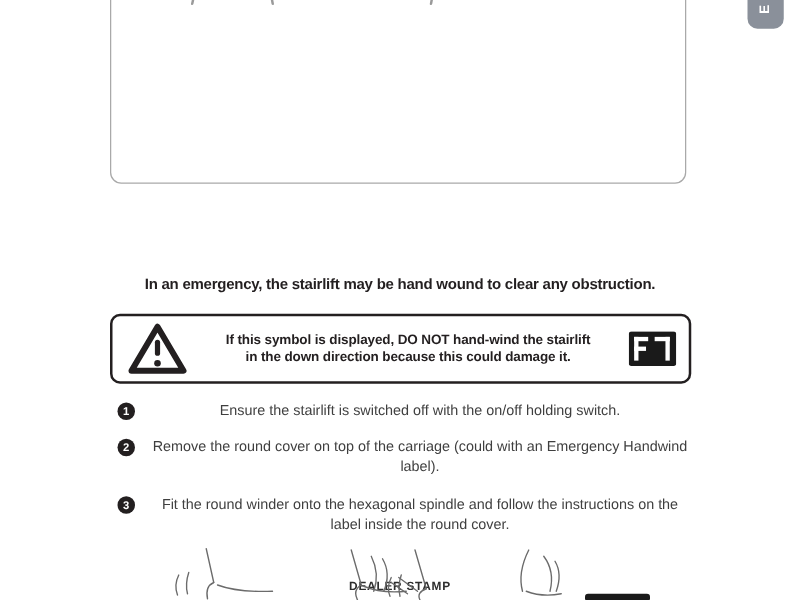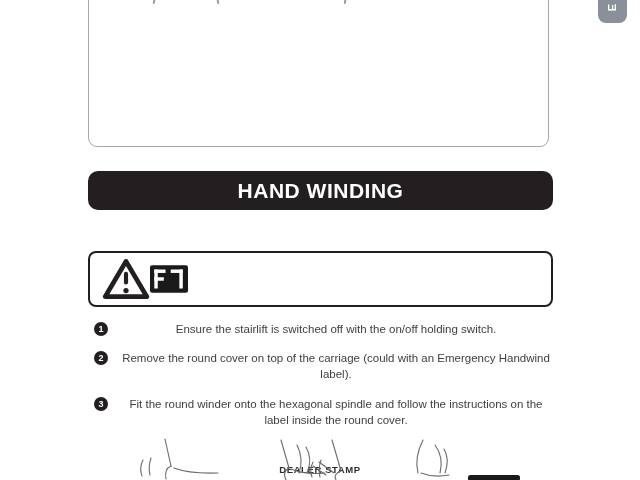--- a/index.html
+++ b/index.html
@@ -102,31 +102,33 @@
   <div class="side-tab">
     <span>E</span>
   </div>
 
   <div class="stamp-box"></div>
   <span class="descender-mark dm1"></span>
   <span class="descender-mark dm2"></span>
   <span class="descender-mark dm3"></span>
   <div class="stamp-label">DEALER STAMP</div>
 
-  <div class="section-bar">
-    <h1>HAND WINDING</h1>
-  </div>
 
+  <div class="intro-line">In an emergency, the stairlift may be hand wound to clear any obstruction.</div>
 
   <div class="warning-box">
     <svg class="warn-triangle" width="48" height="42" viewBox="0 0 60 52">
       <path d="M30 4 L56 48 L4 48 Z" fill="none" stroke="#231f20" stroke-width="6" stroke-linejoin="round"></path>
       <rect x="27.4" y="17" width="5.2" height="16" rx="2.6" fill="#231f20"></rect>
       <circle cx="30" cy="40.5" r="3.3" fill="#231f20"></circle>
     </svg>
+    <div class="warning-text">
+      <span>If this symbol is displayed, DO NOT hand-wind the stairlift</span><br>
+      <span>in the down direction because this could damage it.</span>
+    </div>
     <svg class="segment-icon" width="38" height="28" viewBox="0 0 44 32">
       <rect x="0" y="0" width="44" height="32" rx="2.5" fill="#1a1a1a"></rect>
 
       <rect x="5" y="5" width="13" height="4" fill="#ffffff"></rect>
       <rect x="5" y="14" width="11" height="4" fill="#ffffff"></rect>
       <rect x="5" y="5" width="4" height="22" fill="#ffffff"></rect>
 
       <rect x="24" y="5" width="14" height="4" fill="#ffffff"></rect>
       <rect x="34" y="5" width="4" height="22" fill="#ffffff"></rect>
     </svg>

